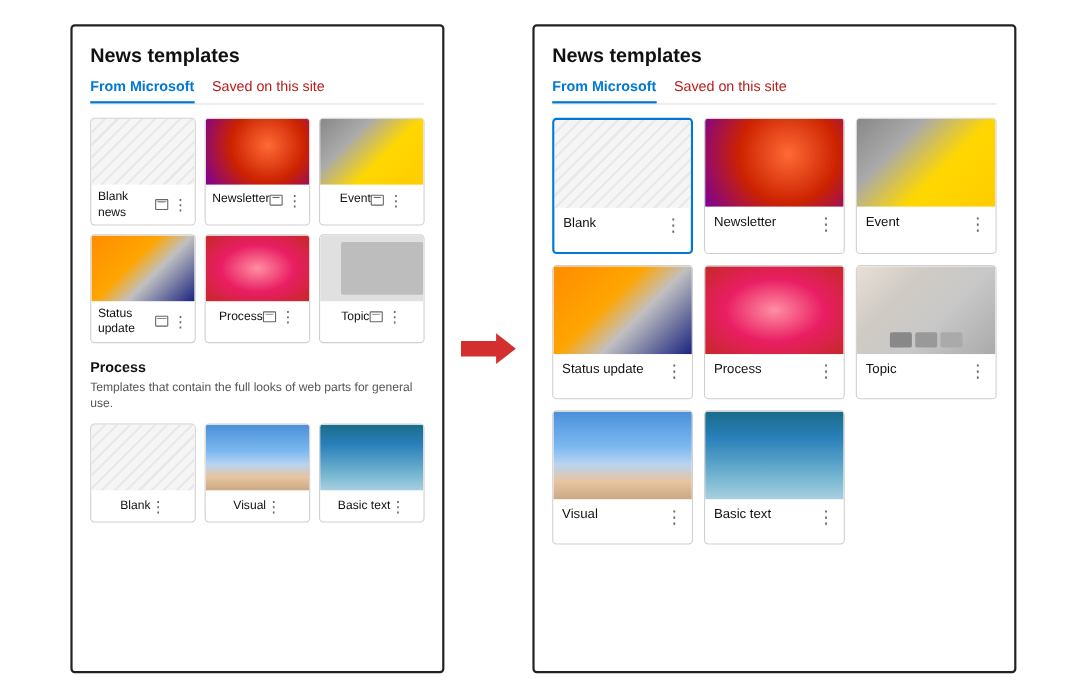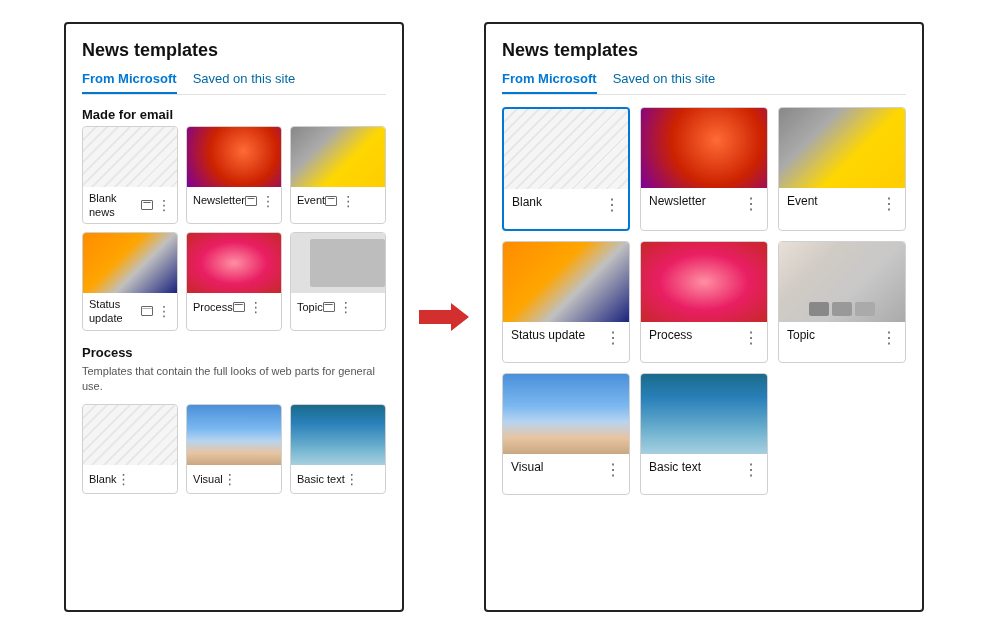--- a/index.html
+++ b/index.html
@@ -52,21 +52,21 @@
     }
     .tabs {
       display: flex;
       gap: 16px;
       border-bottom: 1px solid #e0e0e0;
       margin-bottom: 12px;
       align-items: flex-end;
     }
     .tab {
       font-size: 13px;
-      color: #0369a1;
+      color: #b91c1c;
       padding-bottom: 6px;
       cursor: pointer;
       border-bottom: 2px solid transparent;
     }
     .tab.active {
       color: #0078d4;
       border-bottom: 2px solid #0078d4;
       font-weight: 600;
     }
     .section-title {
@@ -161,21 +161,21 @@
       height: 100%;
     }
     .thumb-basictext {
       background: linear-gradient(180deg, #1a6b8a 0%, #2980b9 30%, #5ba3c9 60%, #7fbcd4 80%, #a8cfe0 100%);
       width: 100%;
       height: 100%;
     }
     .template-footer {
       display: flex;
       align-items: center;
-      justify-content: flex-start;
+      justify-content: center;
       padding: 4px 6px;
       min-height: 28px;
     }
     .template-name {
       font-size: 11px;
       color: #111;
       font-weight: 400;
       line-height: 1.3;
     }
     .template-icons {
@@ -252,21 +252,20 @@
 
   <div class="panel panel-left">
     <div class="panel-title">News templates</div>
 
     <div class="tabs">
       <div class="tab active">From Microsoft</div>
       <div class="tab">Saved on this site</div>
     </div>
 
     <div>
-      <div class="section-title">Made for email</div>
 
       <div class="templates-grid">
 
         <div class="template-card">
           <div class="template-thumb">
               <div class="thumb-blank"></div>
             </div>
           <div class="template-footer">
             <span class="template-name">Blank news</span>
             <div class="template-icons">

